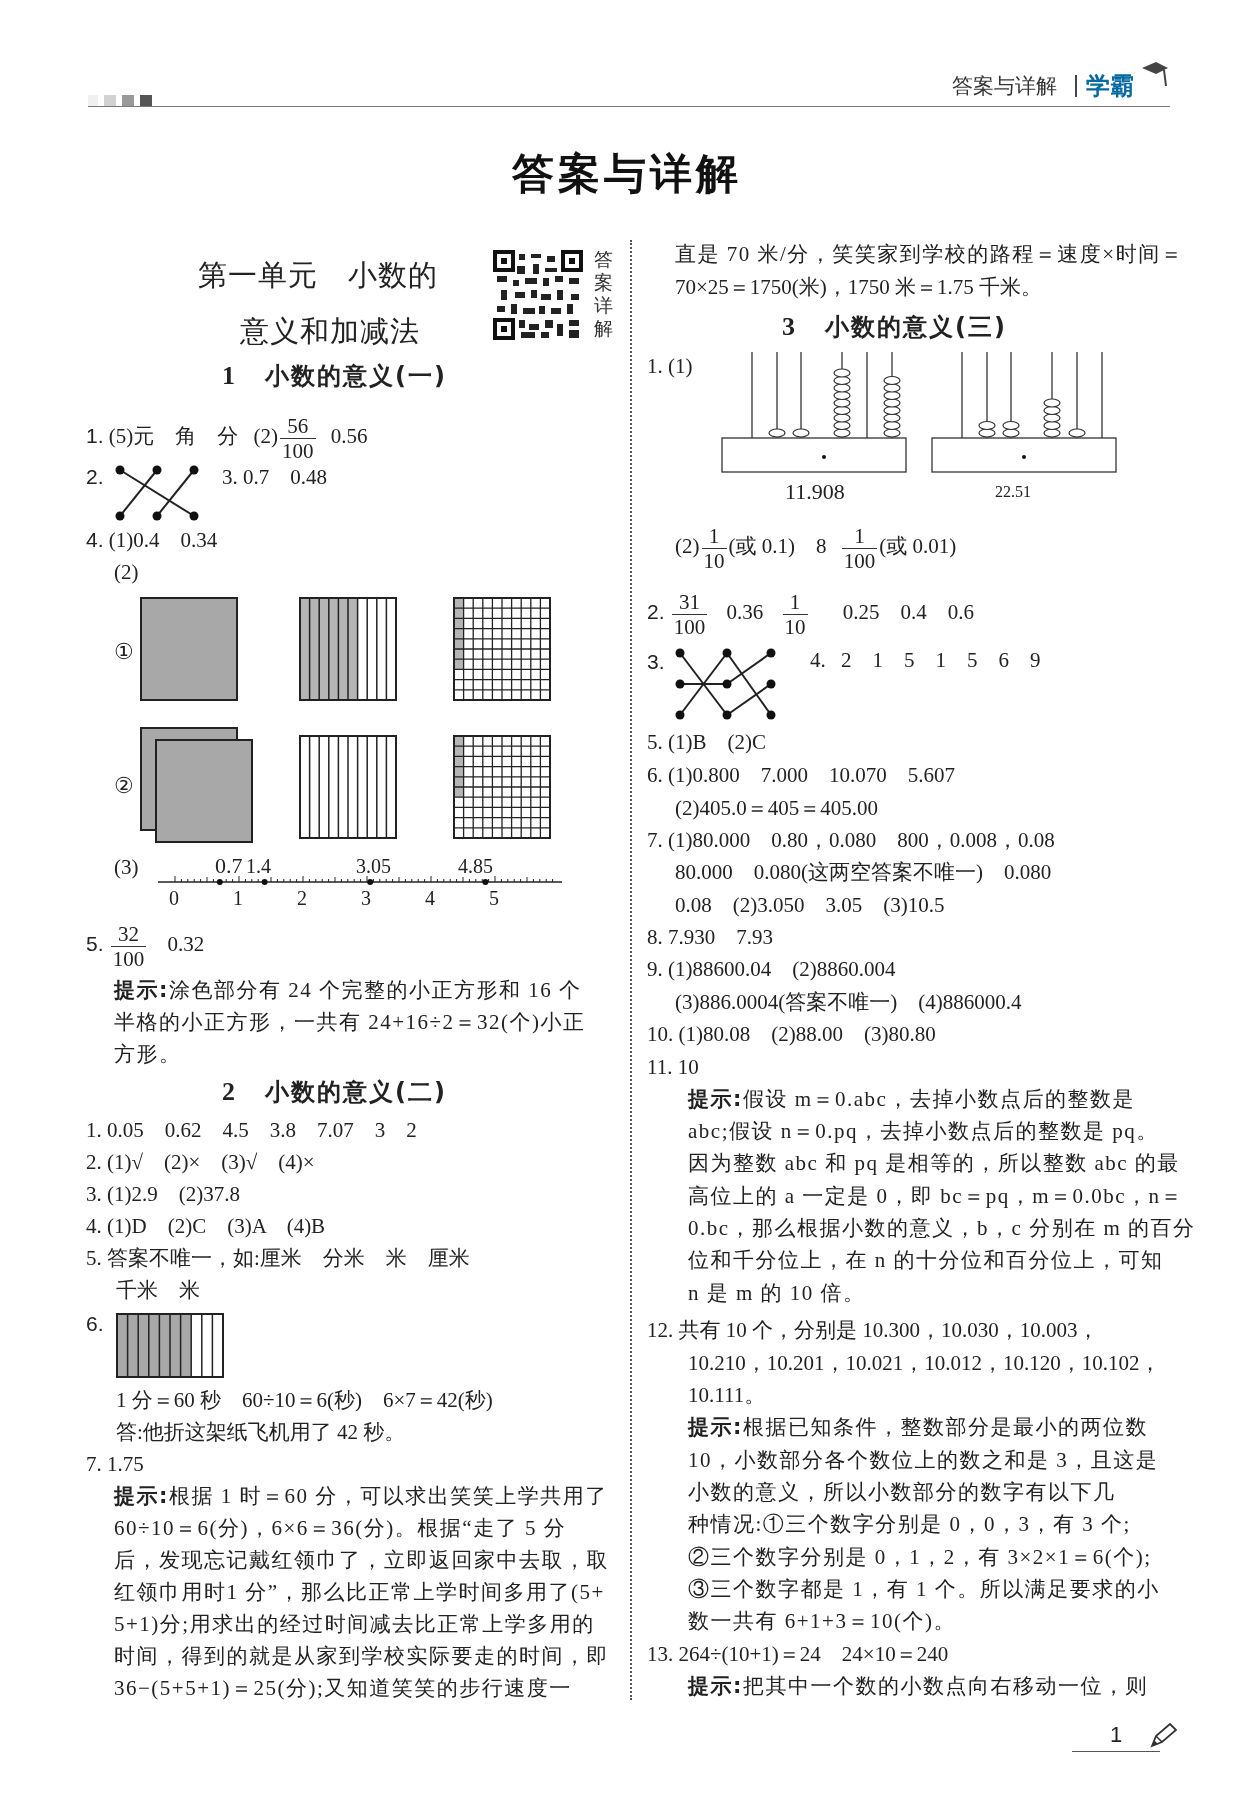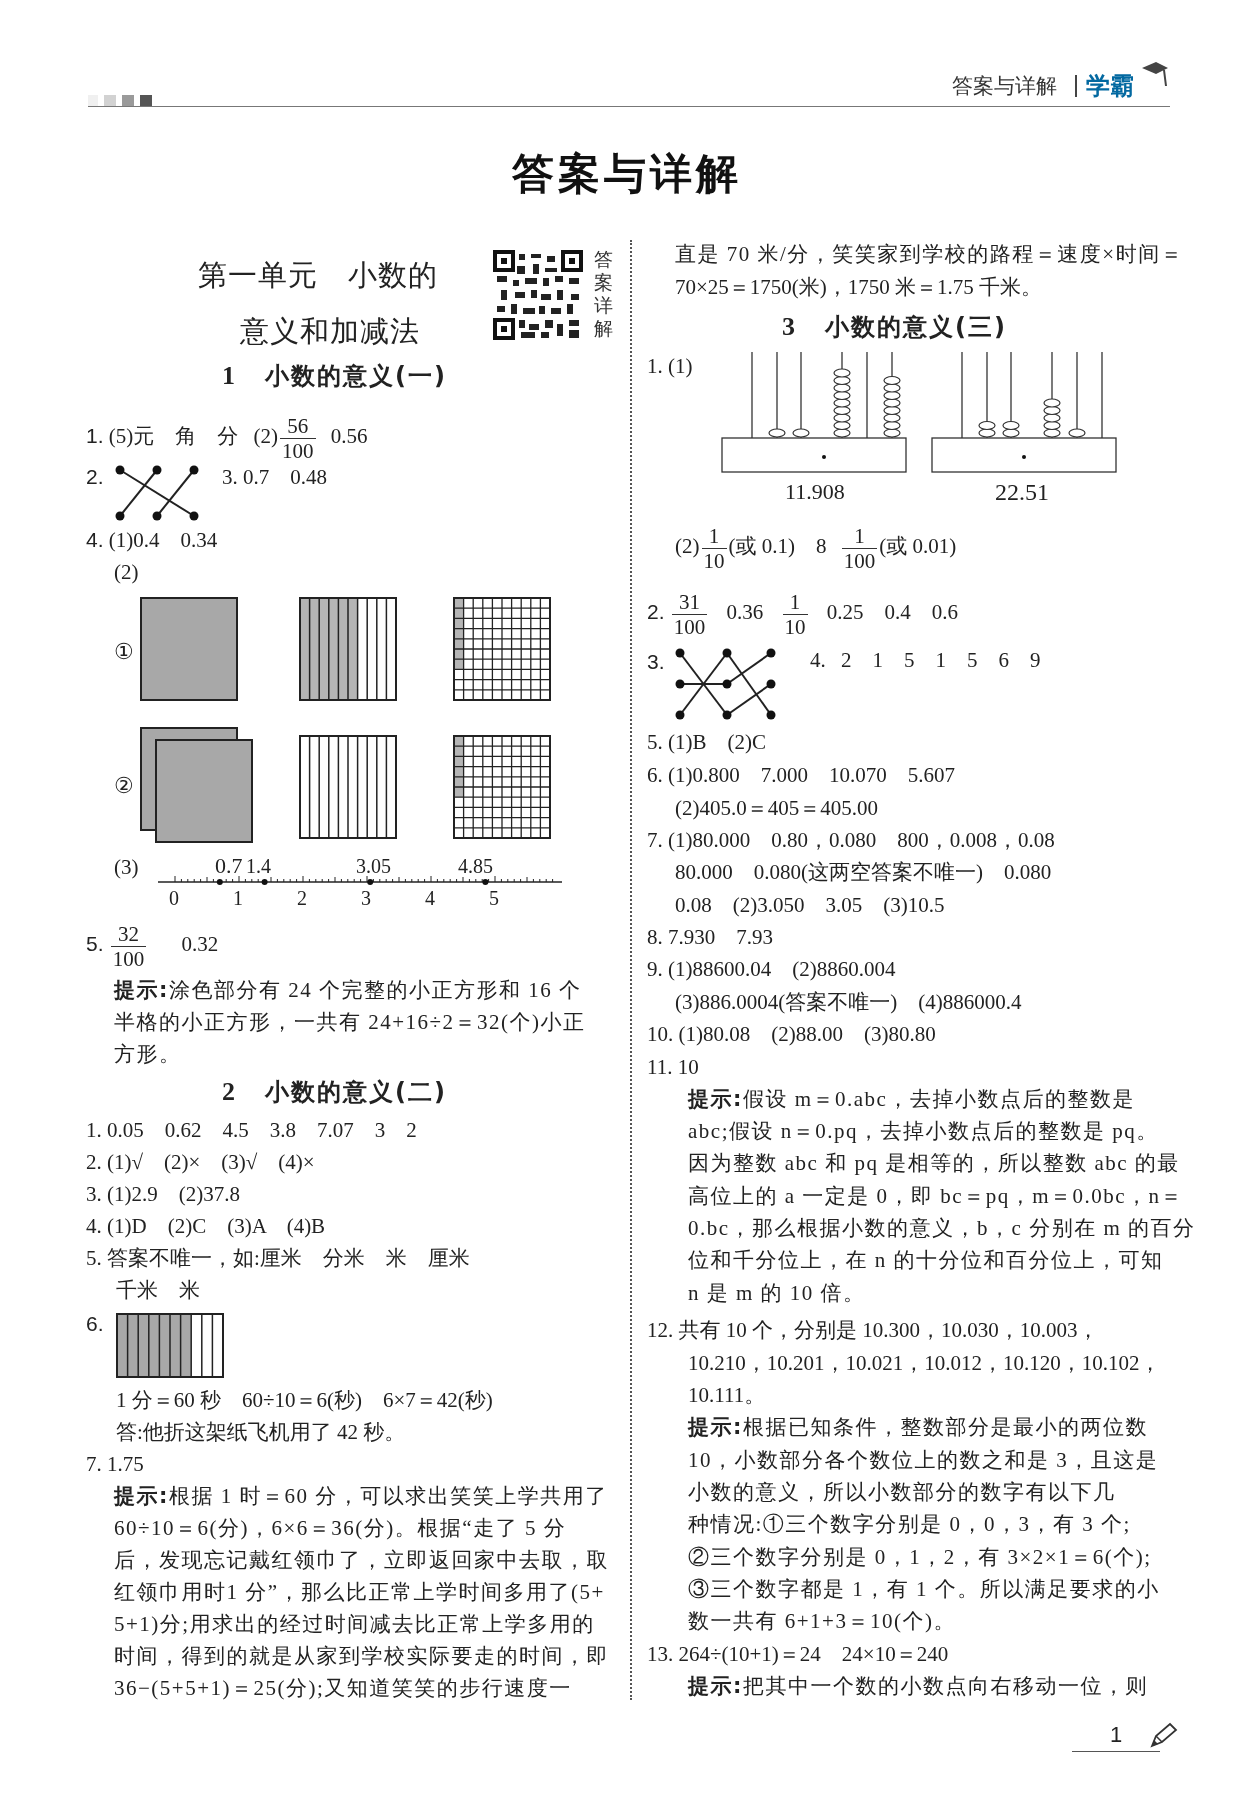--- a/index.html
+++ b/index.html
@@ -297,21 +297,21 @@
 <div class="line" style="left:169px;top:884px;font-size:20px;">0</div>
 <div class="line" style="left:233px;top:884px;font-size:20px;">1</div>
 <div class="line" style="left:297px;top:884px;font-size:20px;">2</div>
 <div class="line" style="left:361px;top:884px;font-size:20px;">3</div>
 <div class="line" style="left:425px;top:884px;font-size:20px;">4</div>
 <div class="line" style="left:489px;top:884px;font-size:20px;">5</div>
 
 <div class="line" style="left:86px;top:918px;line-height:52px;">
   <span class="num">5.</span>
   <span class="frac"><span class="n">32</span><span>100</span></span>
-  <span style="margin-left:28px">0.32</span>
+  <span style="margin-left:14px">0.32</span>
 </div>
 <div class="line" style="left:114px;top:976px;letter-spacing:1.5px;">
   <span class="hint">提示:</span><span>涂色部分有 24 个完整的小正方形和 16 个</span>
 </div>
 <div class="line" style="left:114px;top:1008px;letter-spacing:1.5px;">半格的小正方形，一共有 24+16÷2＝32(个)小正</div>
 <div class="line" style="left:114px;top:1040px;letter-spacing:1.5px;">方形。</div>
 
 <div class="sec" style="left:222px;top:1076px;">
   <span class="no">2</span><span>小数的意义(二)</span>
 </div>
@@ -412,33 +412,33 @@
     <ellipse cx="122" cy="81" rx="8" ry="4"></ellipse>
       <ellipse cx="122" cy="73.5" rx="8" ry="4"></ellipse>
       <ellipse cx="122" cy="66" rx="8" ry="4"></ellipse>
     <ellipse cx="122" cy="58.5" rx="8" ry="4"></ellipse>
       <ellipse cx="122" cy="51" rx="8" ry="4"></ellipse>
     <ellipse cx="147" cy="81" rx="8" ry="4"></ellipse>
   </g>
   <rect x="2" y="86" width="184" height="34" fill="#fff" stroke="#333" stroke-width="1.3"></rect>
   <circle cx="94" cy="105" r="2" fill="#111"></circle>
 </svg>
-<div class="line" style="left:995px;top:478px;font-size:24px;">22.51</div>
+<div class="line" style="left:995px;top:478px;font-size:16px;">22.51</div>
 
 <div class="line" style="left:675px;top:520px;line-height:52px;">
   <span>(2)</span><span class="frac"><span class="n">1</span><span>10</span></span><span>(或 0.1)　8</span>
   <span class="frac" style="margin-left:10px"><span class="n">1</span><span>100</span></span><span>(或 0.01)</span>
 </div>
 
 <div class="line" style="left:647px;top:586px;line-height:52px;">
   <span class="num">2.</span>
   <span class="frac"><span class="n">31</span><span>100</span></span>
   <span style="margin:0 12px">0.36</span>
   <span class="frac"><span class="n">1</span><span>10</span></span>
-  <span style="margin-left:12px">0.25　0.4　0.6</span>
+  <span style="margin-left:28px">0.25　0.4　0.6</span>
 </div>
 
 <div class="line num" style="left:647px;top:648px;">3.</div>
 <svg width="110" height="76" style="left:675px;top:648px;">
   <g stroke="#222" stroke-width="2">
     <line x1="5" y1="5" x2="52" y2="67"></line>
     <line x1="52" y1="5" x2="5" y2="67"></line>
     <line x1="52" y1="5" x2="96" y2="67"></line>
     <line x1="96" y1="5" x2="52" y2="36"></line>
     <line x1="5" y1="36" x2="52" y2="36"></line>

